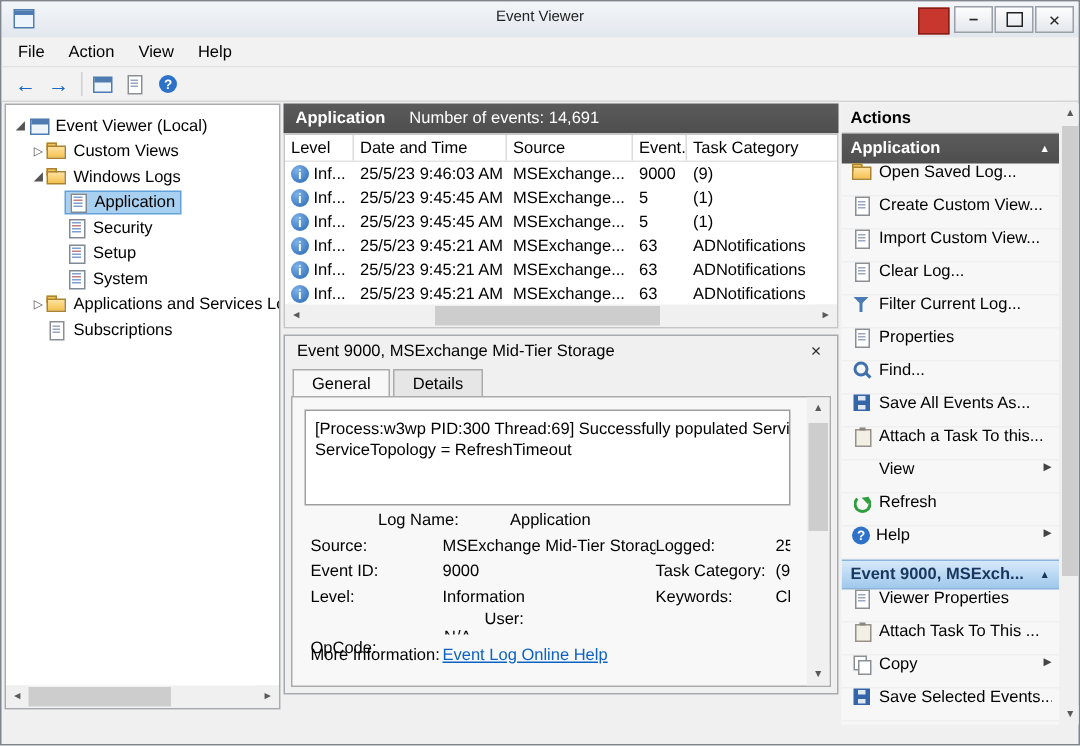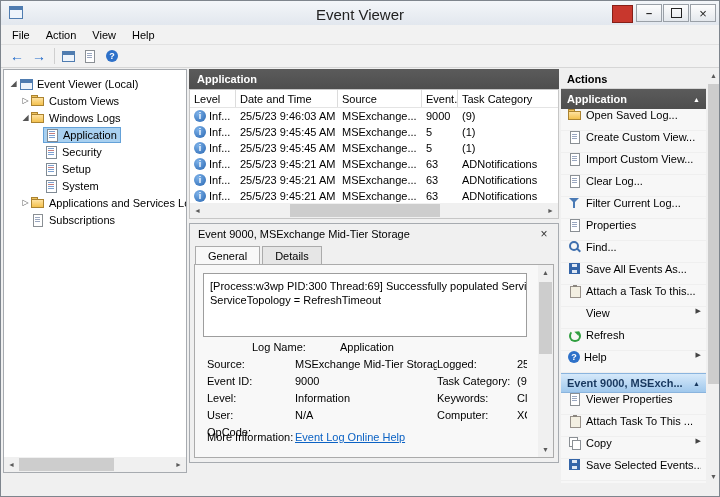--- a/index.html
+++ b/index.html
@@ -1,21 +1,21 @@
 <!DOCTYPE html>
 <html><head>
 <meta charset="utf-8">
 <style>
   html,body{margin:0;padding:0;background:#c8cdd4;}
   .window{position:relative;width:720px;height:497px;background:#f0f0f0;border:1px solid #7e858d;
     box-sizing:border-box;overflow:hidden;font-family:"Liberation Sans","DejaVu Sans",sans-serif;
     font-size:11px;color:#000;}
   
   .titlebar{position:absolute;left:0;top:0;right:0;height:24px;background:linear-gradient(#f3f6f9,#e2e7ee);}
-  .title-text{position:absolute;left:0;right:0;top:5px;text-align:center;font-size:15px;color:#222;}
+  .title-text{position:absolute;left:0;right:0;top:5px;text-align:center;font-size:10px;color:#222;}
   .app-icon{position:absolute;left:7px;top:4px;width:16px;height:15px;}
   .app-icon::before{content:"";position:absolute;left:1px;top:1px;width:12px;height:11px;background:#eef4fb;border:1px solid #4f7cb0;}
   .app-icon::after{content:"";position:absolute;left:2px;top:2px;width:12px;height:3px;background:#4f7cb0;}
   .cap-btn{position:absolute;top:3px;height:18px;box-sizing:border-box;border:1px solid #9aa0a7;
     background:linear-gradient(#fdfdfd,#e4e8ed);display:flex;align-items:center;justify-content:center;
     font-size:11px;color:#222;}
   .btn-red{position:absolute;right:86px;top:4px;width:19px;height:16px;background:#c8372d;border:1px solid #871f17;}
   .btn-min{right:57px;width:26px;font-weight:bold;}
   .btn-max{right:30px;width:26px;}
   .btn-max .maxbox{width:9px;height:8px;border:1px solid #222;}
@@ -217,20 +217,21 @@
         </div>
       <div class="sb-btn">
           <span>►</span>
         </div>
     </div>
   </div>
 
   <div class="middle-pane">
     <div class="list-header">
       <span class="t">Application</span>
+      <span>Number of events: 14,691</span>
     </div>
 
     <div class="table-wrap">
       <div class="thead">
         <div class="th c-level">Level</div>
         <div class="th c-date">Date and Time</div>
         <div class="th c-source">Source</div>
         <div class="th c-event">Event...</div>
         <div class="th c-task">Task Category</div>
       </div>
@@ -339,21 +340,21 @@
           <span class="fv1">9000</span>
           <span class="fl2">Task Category:</span>
           <span class="fv2">(9)</span>
         </div>
         <div class="fld" style="top:125px;">
           <span class="fl1">Level:</span>
           <span class="fv1">Information</span>
           <span class="fl2">Keywords:</span>
           <span class="fv2">Classic</span>
         </div>
-        <div class="fld" style="top:142px;">
+        <div class="fld" style="top:142px;flex-direction:column;">
           <span class="fl1">User:</span>
           <span class="fv1">N/A</span>
           <span class="fl2">Computer:</span>
           <span class="fv2">XCH201</span>
         </div>
         <div class="fld" style="top:159px;">
           <span class="fl1">OpCode:</span>
         </div>
         <div class="fld" style="top:164px;">
           <span class="fl1">More Information:</span>

